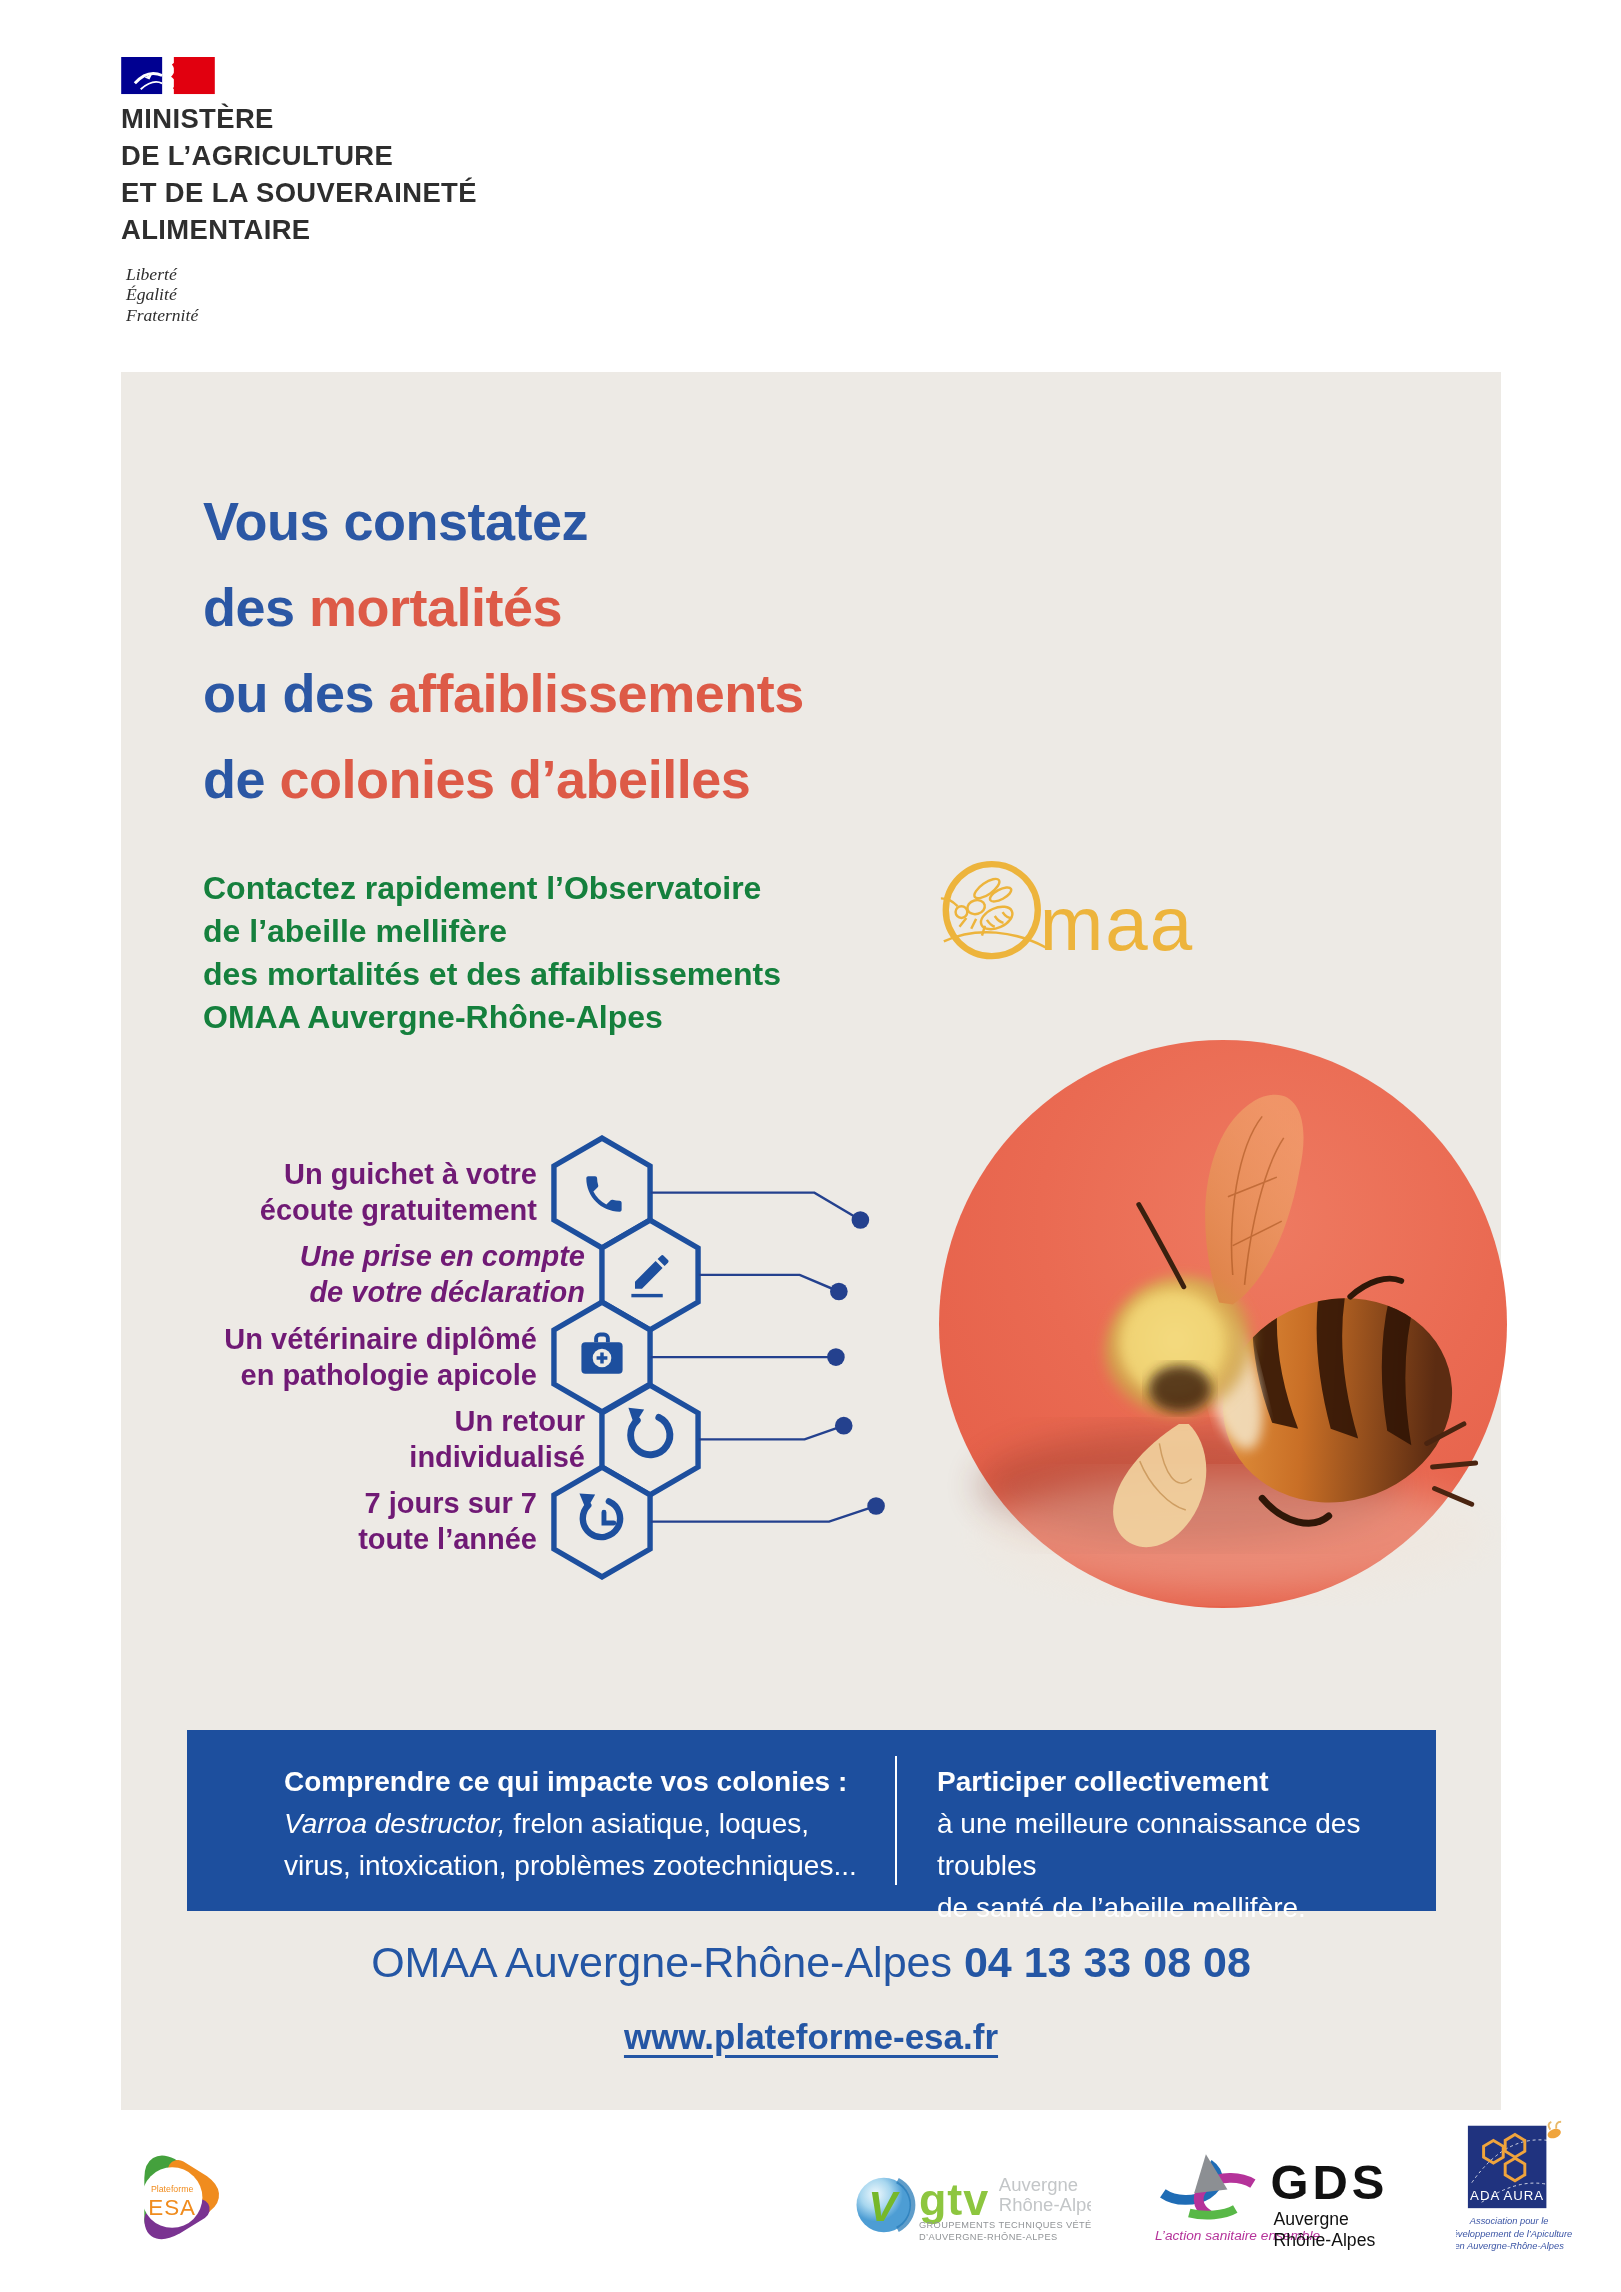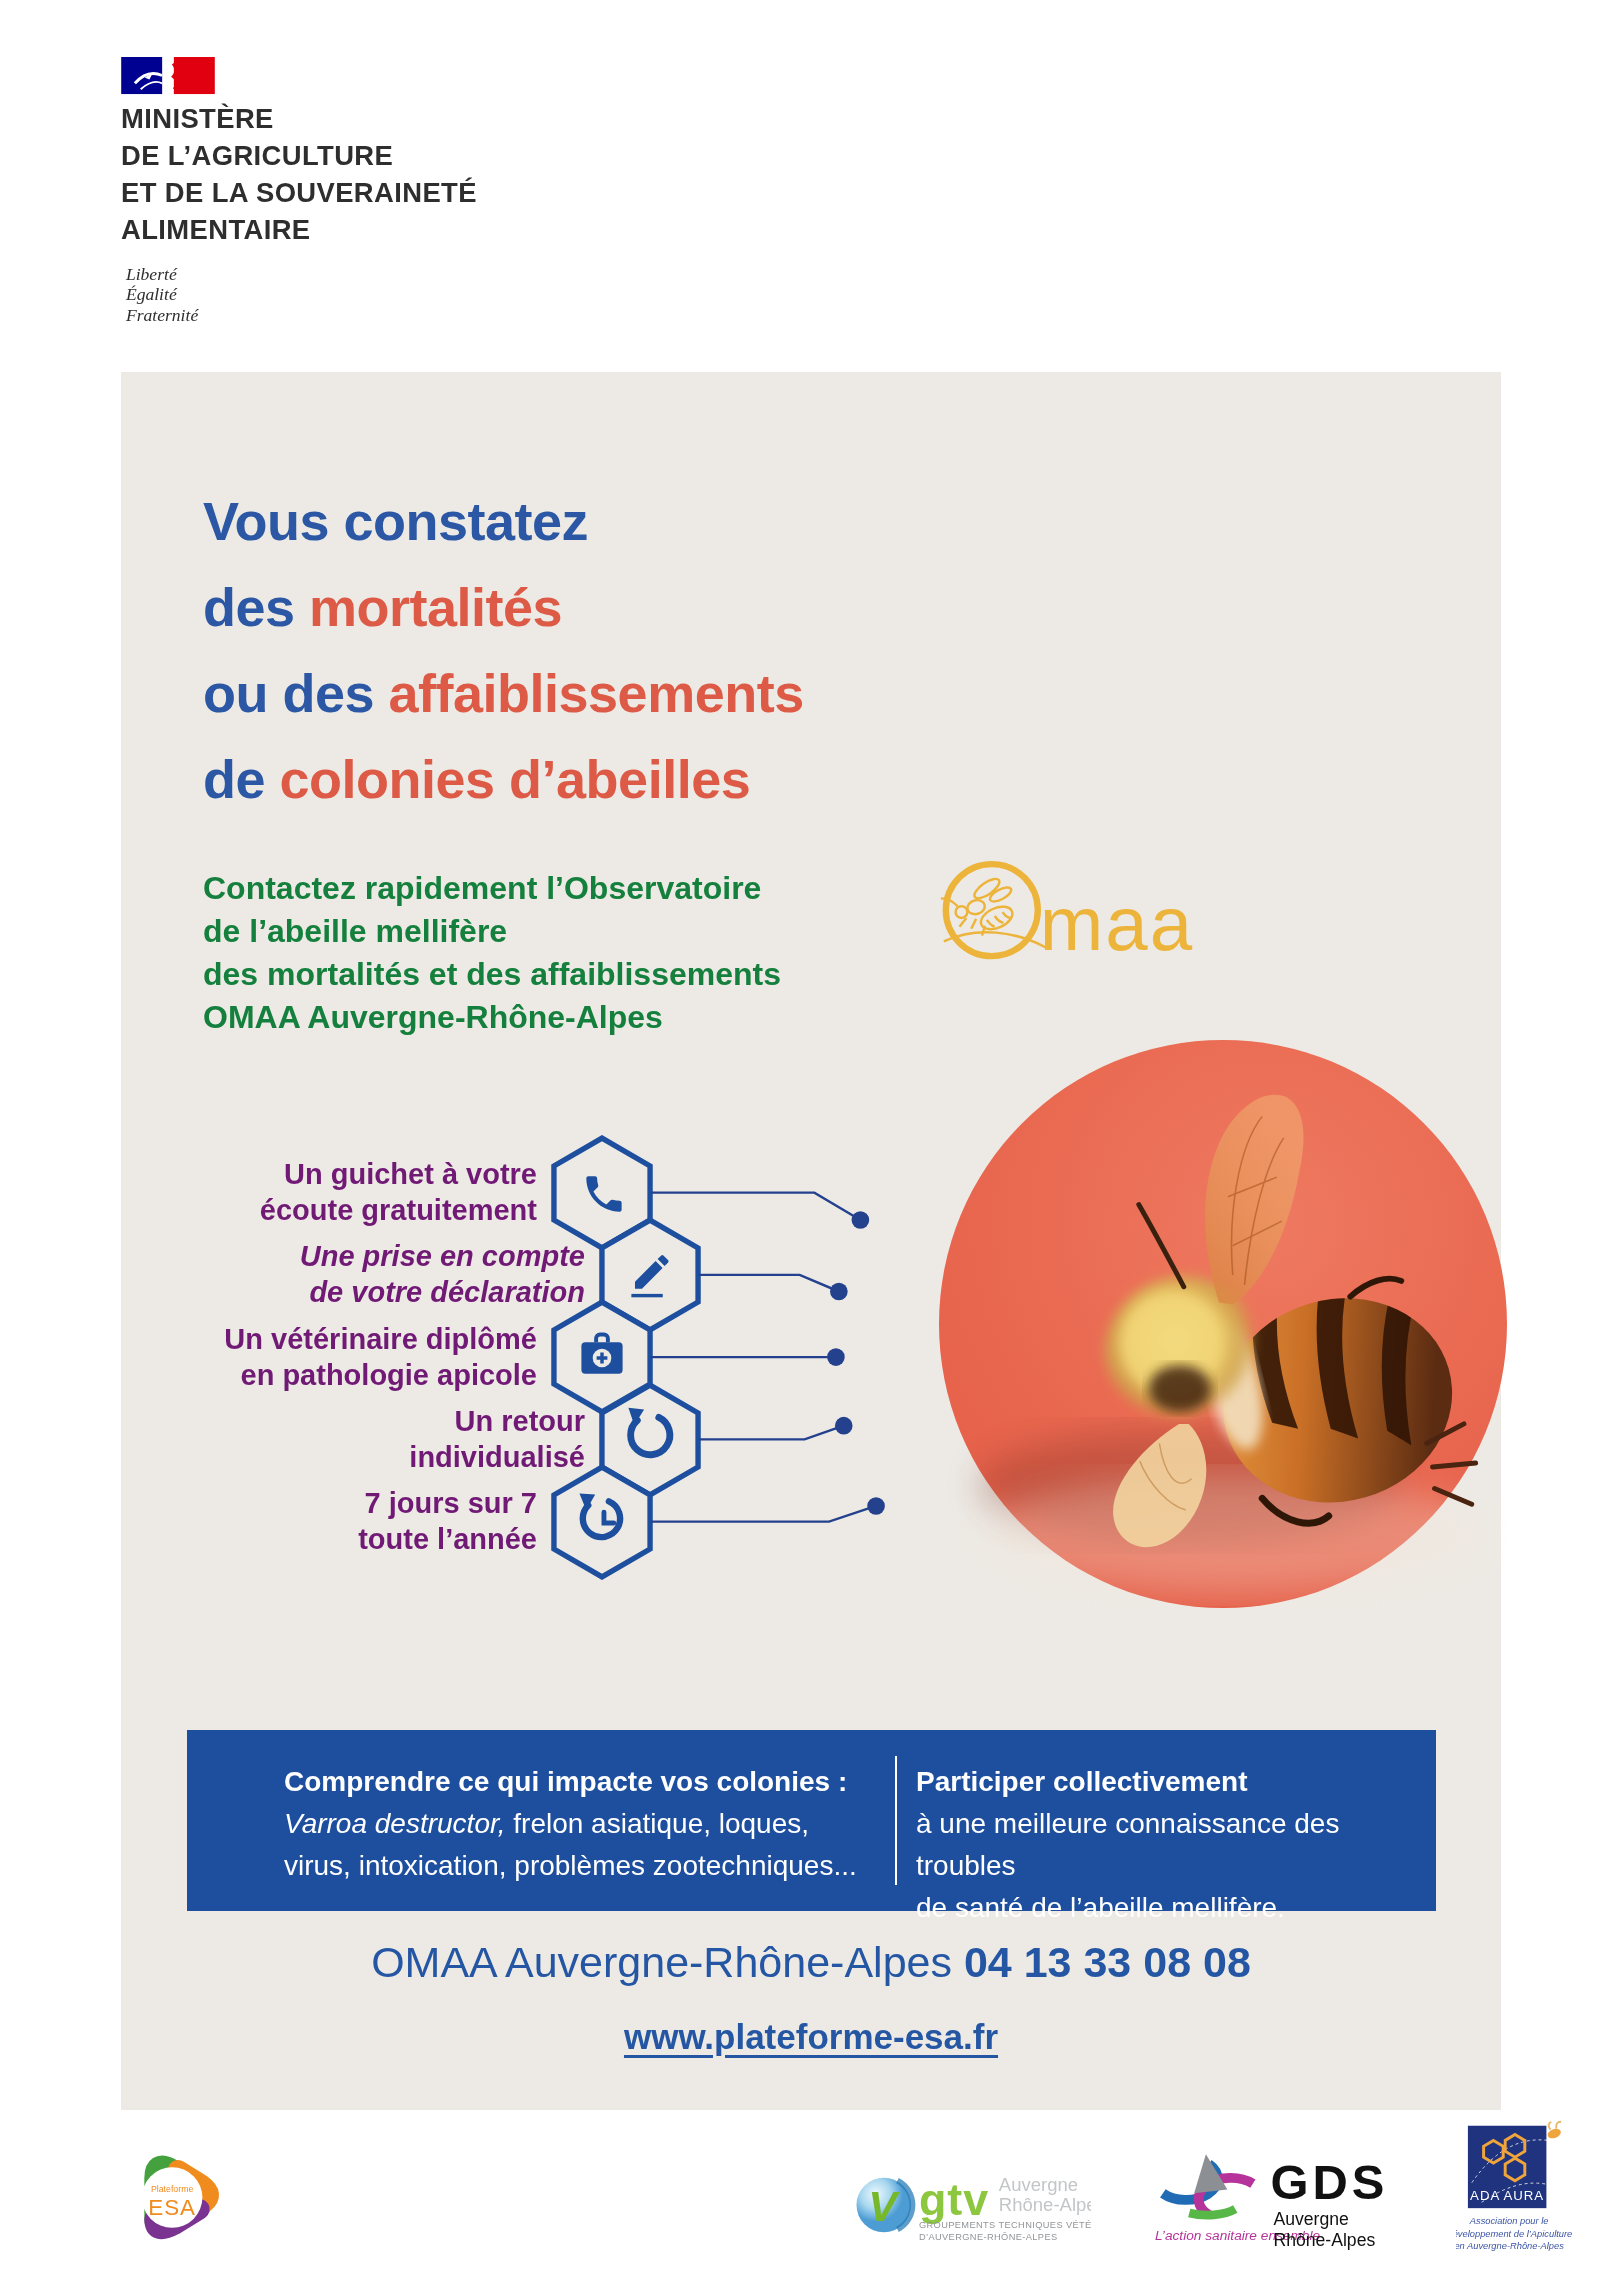--- a/index.html
+++ b/index.html
@@ -224,21 +224,21 @@
       </svg>
     </div>
 
     <div class="abs banner">
       <div class="col" style="left:69px;margin-left:28px;">
         <div class="bold">Comprendre ce qui impacte vos colonies :</div>
         <div><span class="it">Varroa destructor,</span><span> frelon asiatique, loques,</span></div>
         <div>virus, intoxication, problèmes zootechniques...</div>
       </div>
       <div class="divider"></div>
-      <div class="col" style="left:729px;">
+      <div class="col" style="left:750px;">
         <div class="bold">Participer collectivement</div>
         <div>à une meilleure connaissance des troubles</div>
         <div>de santé de l’abeille mellifère.</div>
       </div>
     </div>
 
     <div class="abs contact">
       <span>OMAA Auvergne-Rhône-Alpes </span><span class="num">04 13 33 08 08</span>
     </div>
     <div class="abs weblink">

